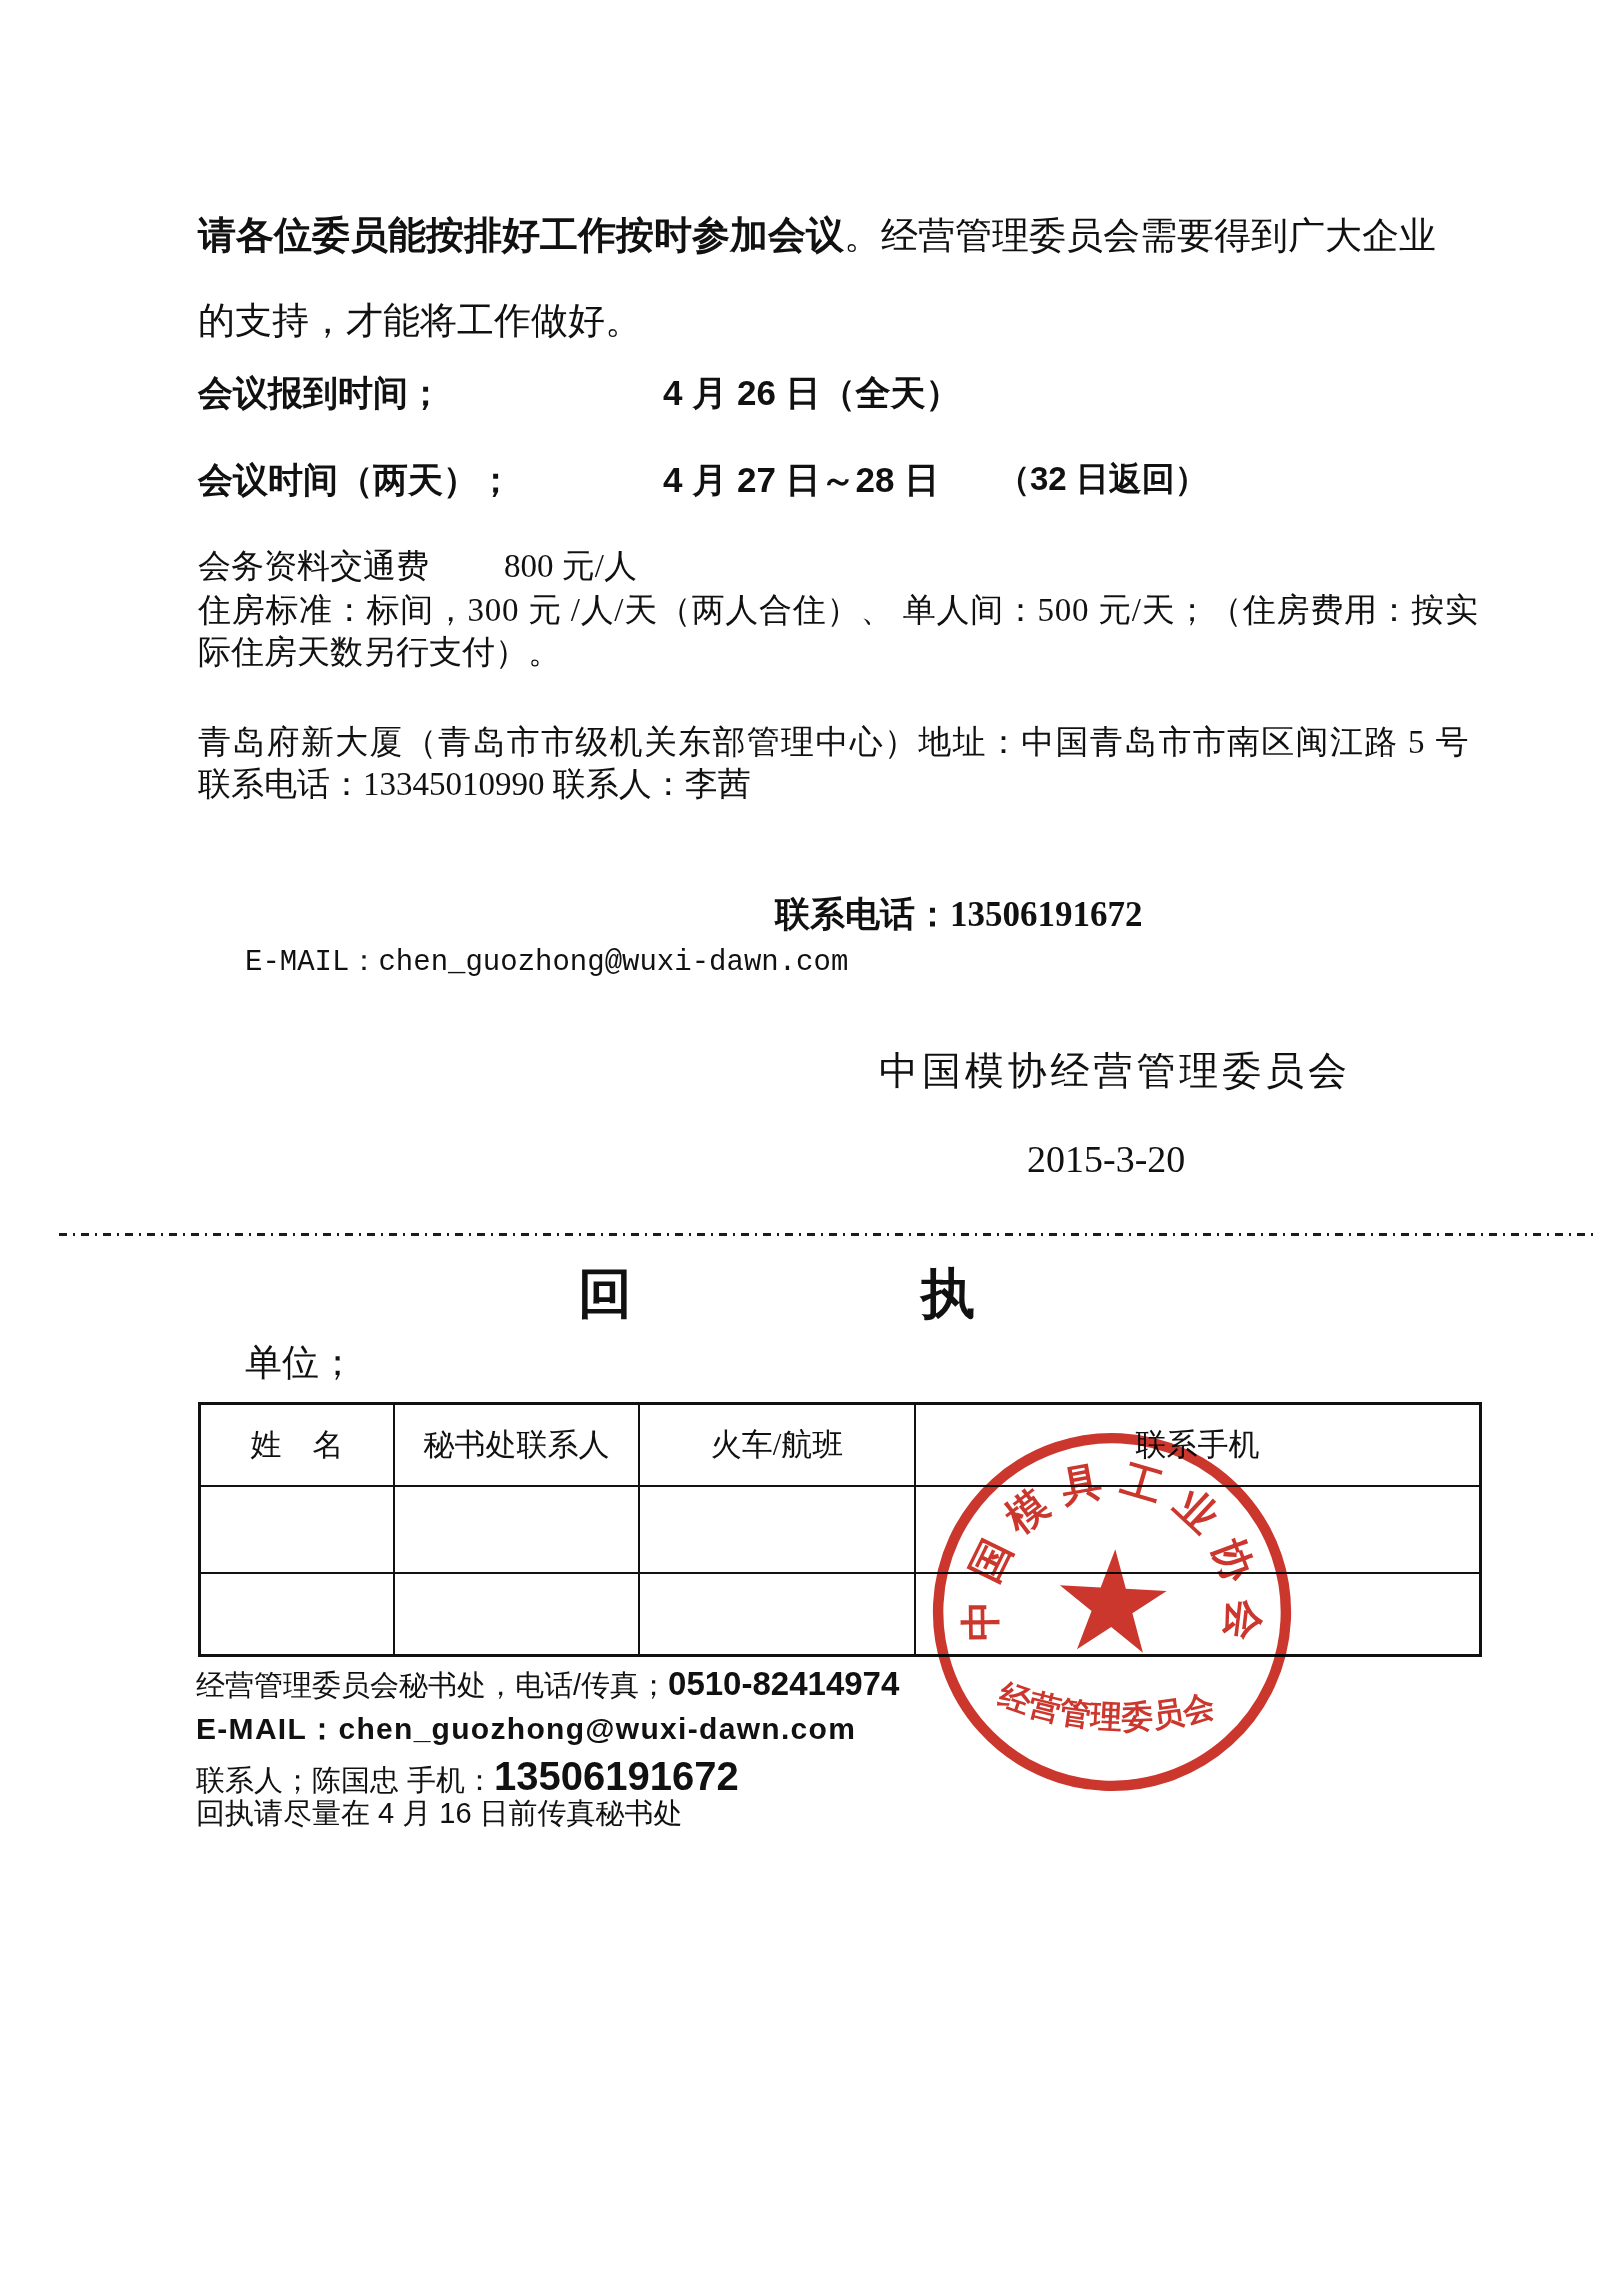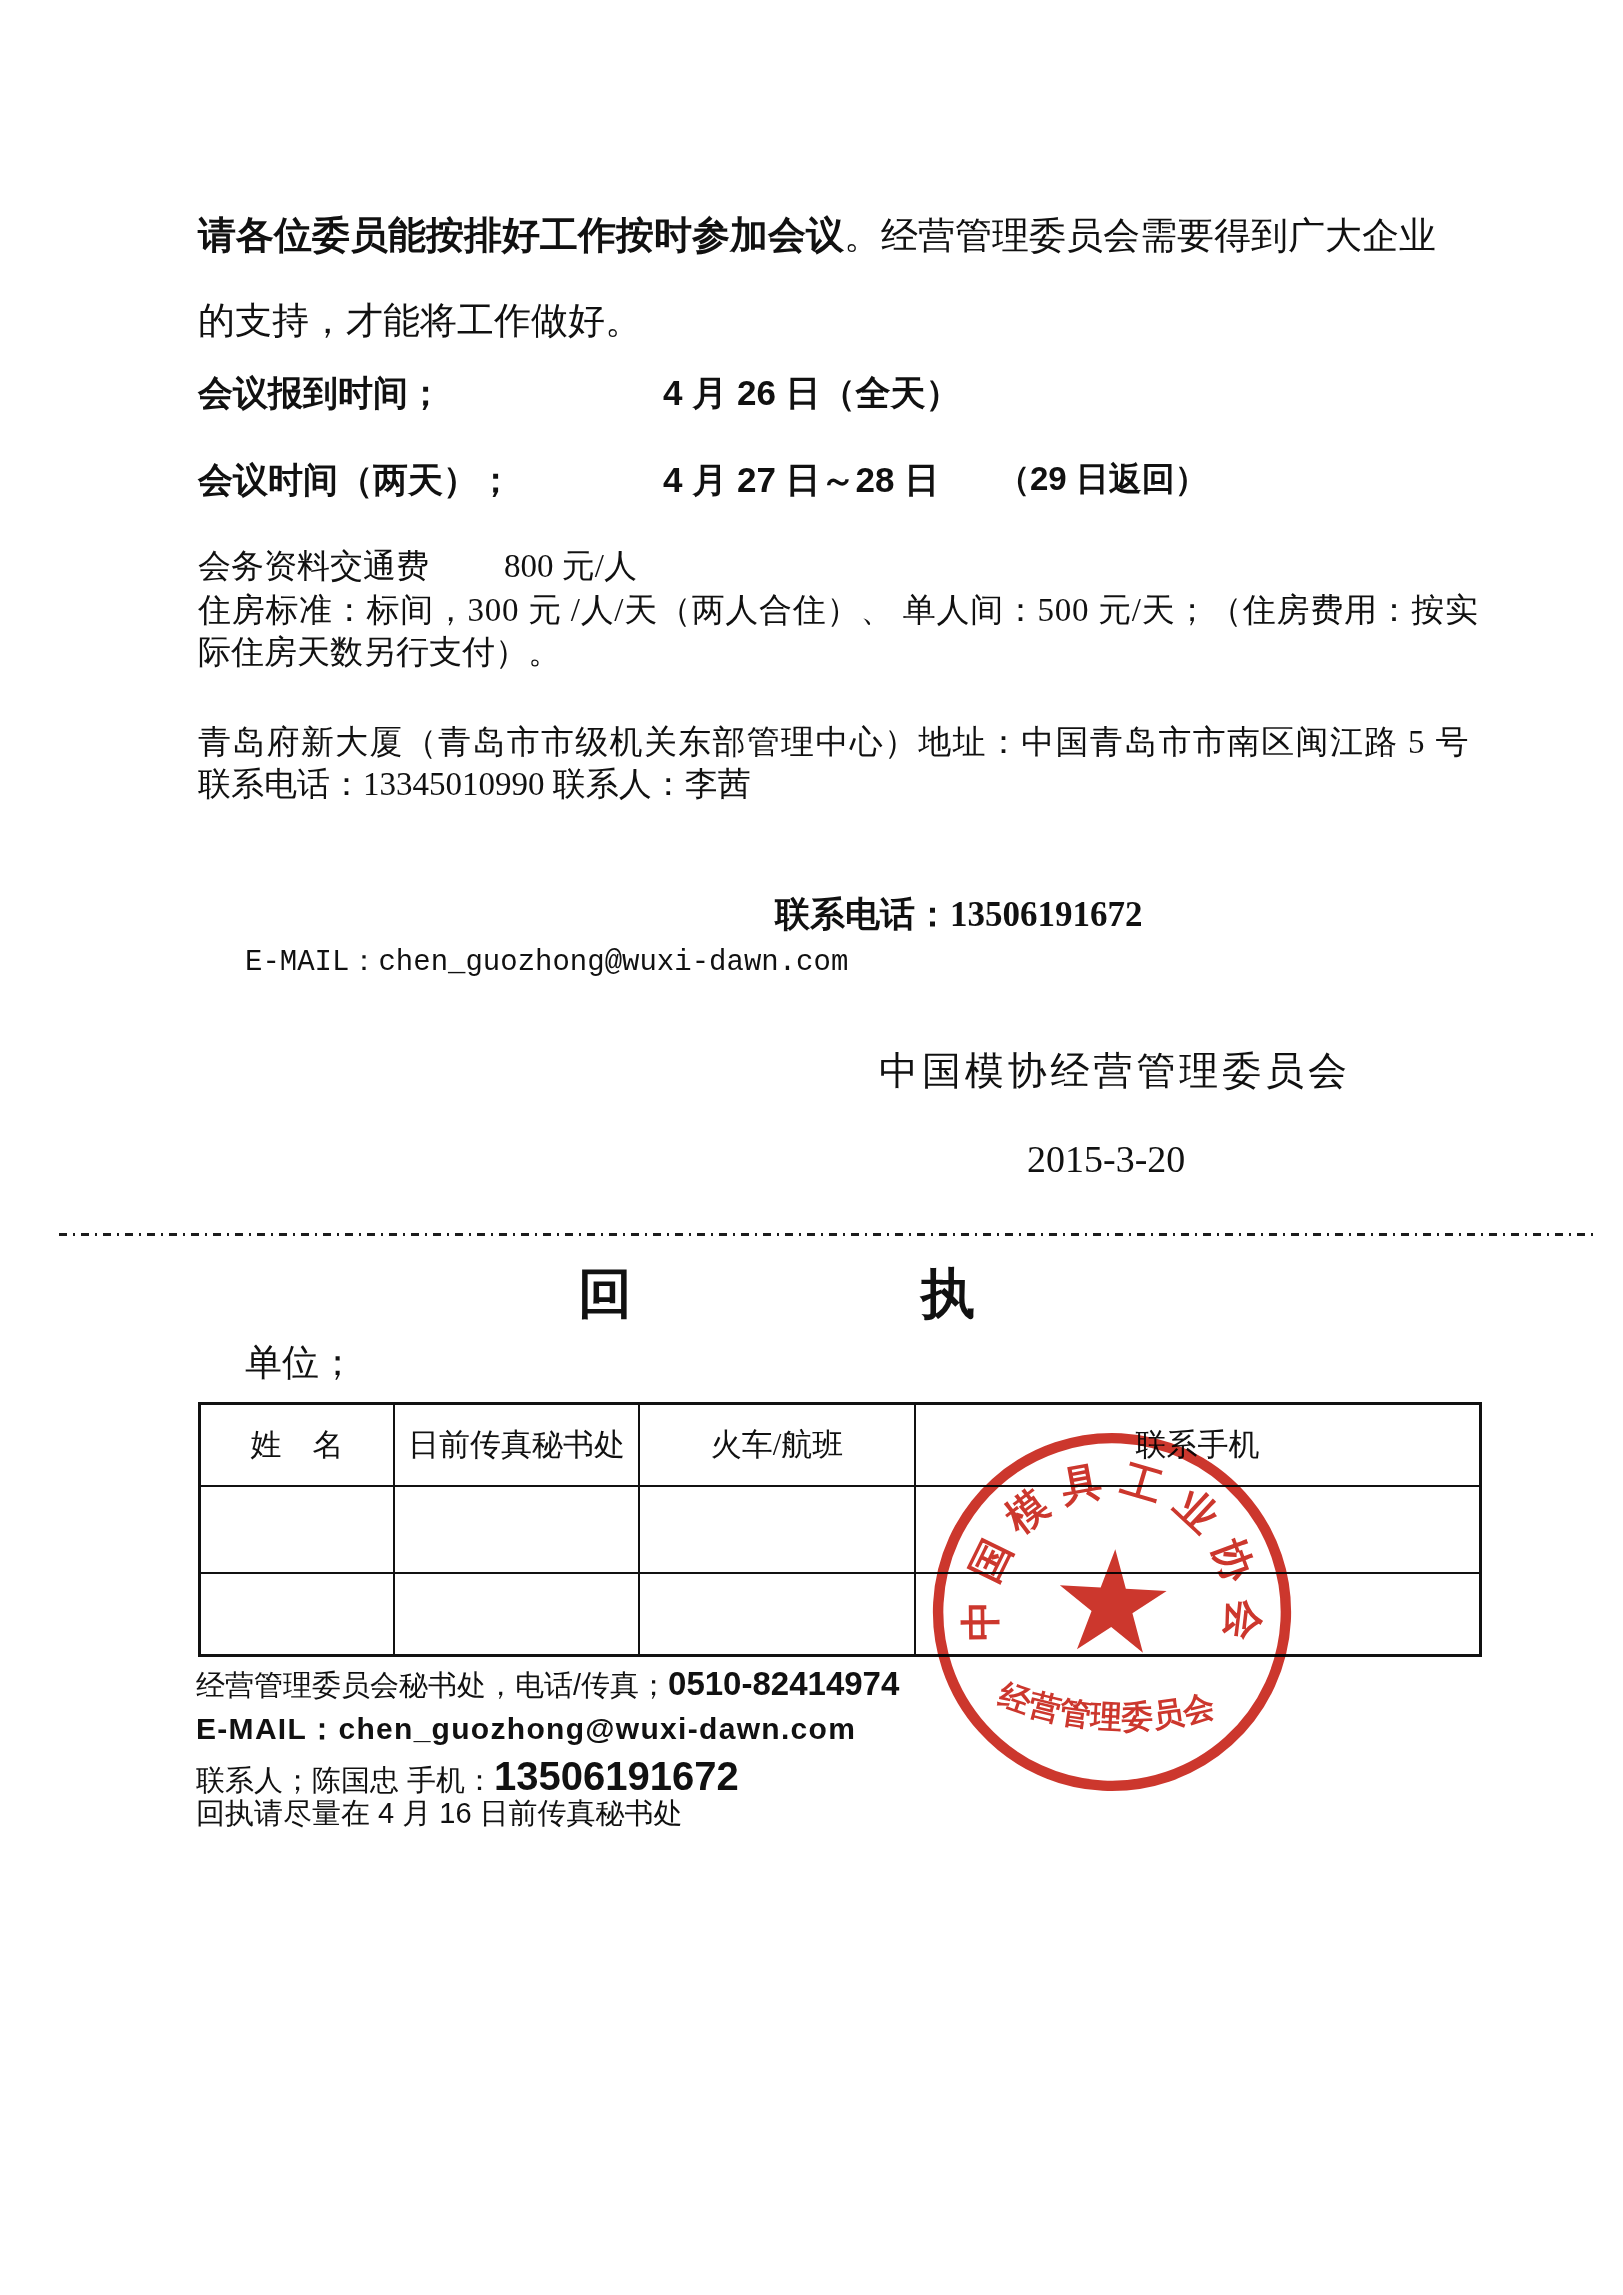--- a/index.html
+++ b/index.html
@@ -84,21 +84,21 @@
 
 <div class="page">
 
   <div class="abs serif intro2">的支持，才能将工作做好。</div>
   <div class="abs intro1"><span class="intro-bold">请各位委员能按排好工作按时参加会议</span><span class="intro-rest">。经营管理委员会需要得到广大企业</span></div>
 
   <div class="abs sans sched-label sched1">会议报到时间；</div>
   <div class="abs sans sched-value sched1">4 月 26 日（全天）</div>
   <div class="abs sans sched-label sched2">会议时间（两天）；</div>
   <div class="abs sans sched-value sched2">4 月 27 日～28 日</div>
-  <div class="abs sans sched-note sched2">（29 日返回）</div>
+  <div class="abs sans sched-note sched2">（32 日返回）</div>
 
   <div class="abs serif fees1"><span>会务资料交通费</span><span class="fee-val">800 元/人</span></div>
   <div class="abs serif fees2">住房标准：标间，300 元 /人/天（两人合住）、 单人间：500 元/天；（住房费用：按实</div>
   <div class="abs serif fees3">际住房天数另行支付）。</div>
 
   <div class="abs serif venue1">青岛府新大厦（青岛市市级机关东部管理中心）地址：中国青岛市市南区闽江路 5 号</div>
   <div class="abs serif venue2">联系电话：13345010990  联系人：李茜</div>
 
   <div class="abs serif sec1 sec-phone">联系电话：13506191672</div>
   <div class="abs mono sec-email">E-MAIL：chen_guozhong@wuxi-dawn.com</div>
@@ -110,21 +110,21 @@
 
   <div class="abs serif title-char title-l">回</div>
   <div class="abs serif title-char title-r">执</div>
 
   <div class="abs serif unit">单位；</div>
 
   <table class="reply-table">
     <thead>
       <tr>
         <th class="c1">姓　名</th>
-        <th class="c2">日前传真秘书处</th>
+        <th class="c2">秘书处联系人</th>
         <th class="c3">火车/航班</th>
         <th class="c4">联系手机</th>
       </tr>
     </thead>
     <tbody>
       <tr class="row1">
         <td></td>
         <td></td>
         <td></td>
         <td></td>

